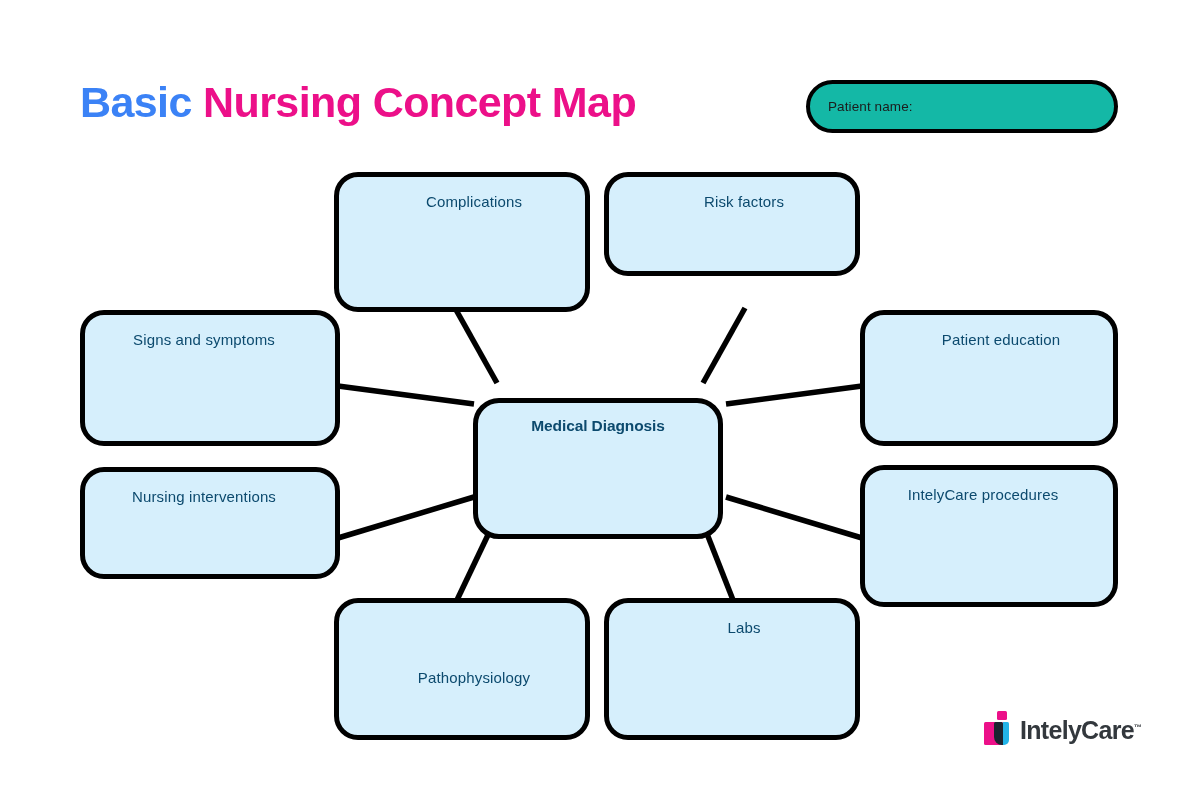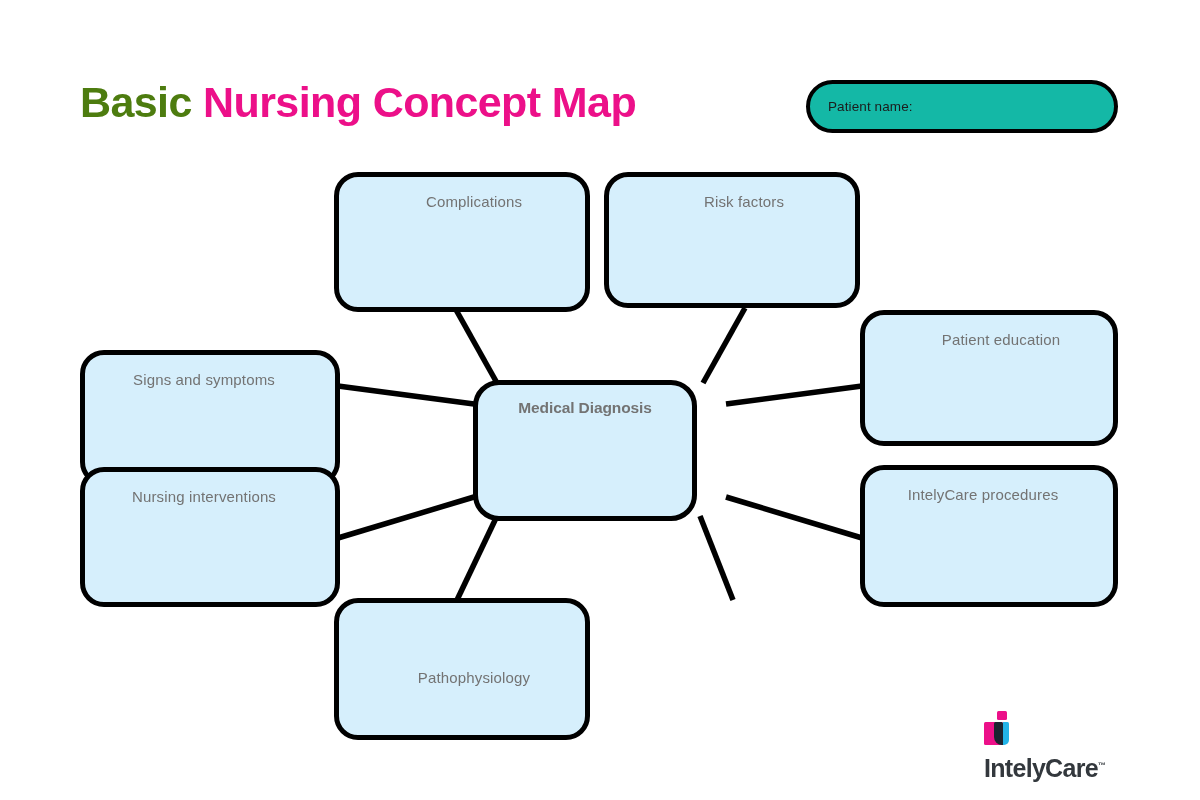--- a/index.html
+++ b/index.html
@@ -23,21 +23,21 @@
   #page-title {
     position: absolute;
     left: 80px;
     top: 78px;
     font-size: 43px;
     font-weight: 700;
     letter-spacing: -0.6px;
     white-space: nowrap;
     line-height: 1.15;
   }
-  #page-title .t-dark  { color: #4d7c0f; }
+  #page-title .t-dark  { color: #3b82f6; }
   #page-title .t-accent{ color: #ec1089; text-align: center; }
 
   
   #patient-name-field {
     position: absolute;
     left: 806px;
     top: 80px;
     width: 312px;
     height: 53px;
     box-sizing: border-box;
@@ -68,21 +68,21 @@
     position: absolute;
     box-sizing: border-box;
     background: #d6effc;
     border: 5px solid #000000;
     border-radius: 24px;
     display: flex;
     justify-content: center;
   }
   .node .node-label {
     font-size: 15px;
-    color: #737373;
+    color: #0c4a6e;
     letter-spacing: 0.15px;
     margin-top: 16px;
     text-align: center;
     padding: 0 10px;
   }
   .node.center {
     border-width: 5px;
     border-radius: 26px;
     z-index: 5;
   }
@@ -95,23 +95,22 @@
   
   .node.shift-right .node-label { transform: translateX(12px); }
   .node.shift-left  .node-label { transform: translateX(-6px); }
 
   
   #brand-logo {
     position: absolute;
     left: 984px;
     top: 711px;
     display: flex;
-    align-items: flex-start;
+    align-items: flex-end;
     gap: 9px;
-    flex-direction: column;
   }
   #brand-logo .mark {
     position: relative;
     width: 27px;
     height: 34px;
   }
   #brand-logo .mark .m-dot {
     position: absolute;
     left: 13px;
     top: 0px;
@@ -194,46 +193,49 @@
       <line x1="497" y1="516" x2="457" y2="600"></line>
 
       <line x1="700" y1="516" x2="733" y2="600"></line>
     </g>
   </svg>
 
   <div class="node shift-right" style="left:334px; top:172px; width:256px; height:140px;">
     <span class="node-label">Complications</span>
   </div>
 
-  <div class="node shift-right" style="left:604px; top:172px; width:256px; height:136px;">
+  <div class="node shift-right" style="left:604px; top:172px; width:256px; height:104px;">
     <span class="node-label">Risk factors</span>
   </div>
 
-  <div class="node shift-left" style="left:80px; top:310px; width:260px; height:136px;margin-top:40px;">
+  <div class="node shift-left" style="left:80px; top:310px; width:260px; height:136px;">
     <span class="node-label">Signs and symptoms</span>
   </div>
 
   <div class="node shift-right" style="left:860px; top:310px; width:258px; height:136px;justify-content:center;">
     <span class="node-label">Patient education</span>
   </div>
 
-  <div class="node shift-left" style="left:80px; top:467px; width:260px; height:140px;">
+  <div class="node shift-left" style="left:80px; top:467px; width:260px; height:112px;">
     <span class="node-label">Nursing interventions</span>
   </div>
 
   <div class="node shift-left" style="left:860px; top:465px; width:258px; height:142px;">
     <span class="node-label">IntelyCare procedures</span>
   </div>
 
   <div class="node shift-right" style="left:334px; top:598px; width:256px; height:142px;align-items:center;">
     <span class="node-label">Pathophysiology</span>
   </div>
 
-
-  <div class="node center" style="left:473px; top:380px; width:224px; height:141px;">
+  <div class="node shift-right" style="left:604px; top:598px; width:256px; height:142px;">
+    <span class="node-label">Labs</span>
+  </div>
+
+  <div class="node center" style="left:473px; top:398px; width:250px; height:141px;">
     <span class="node-label">Medical Diagnosis</span>
   </div>
 
   <div id="brand-logo">
     <span class="mark">
       <span class="m-dot"></span>
       <span class="m-square"></span>
       <span class="m-stem"></span>
       <span class="m-cyan"></span>
     </span>

